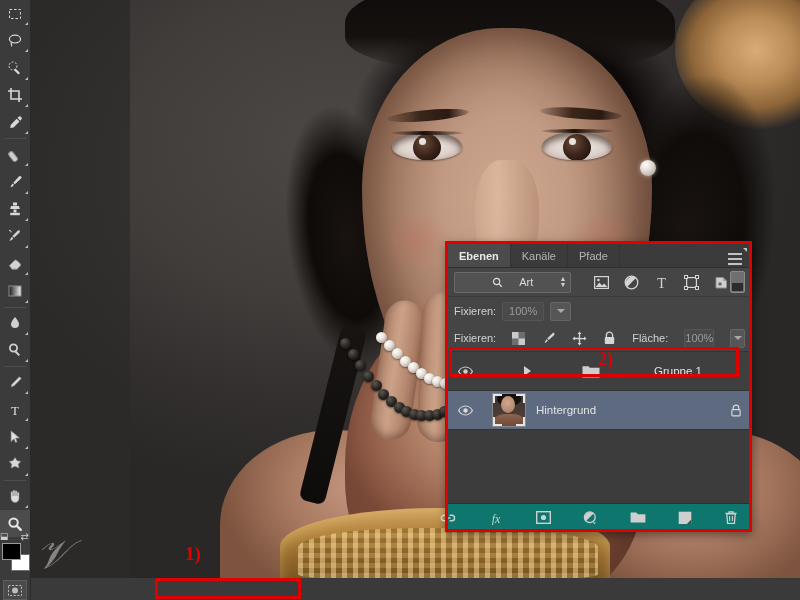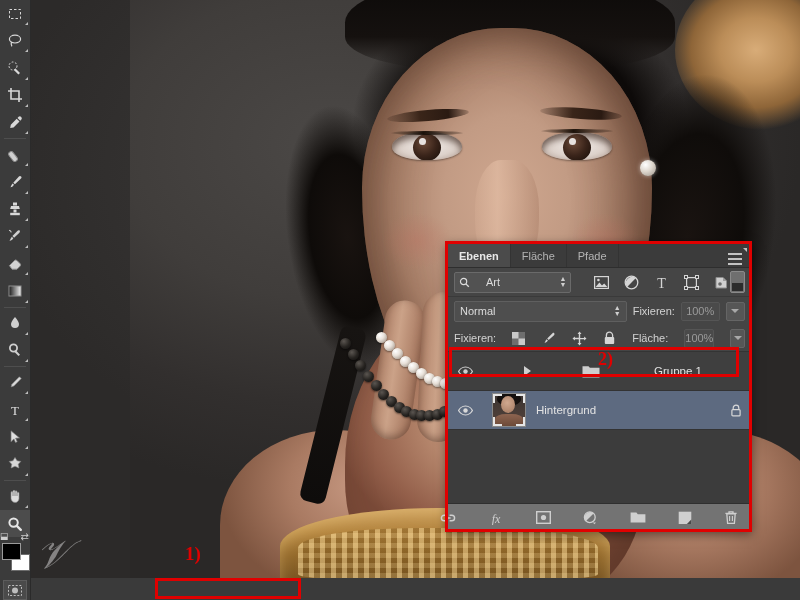--- a/index.html
+++ b/index.html
@@ -261,20 +261,21 @@
   .pm-tri{width:0;height:0;border-top:4px solid #c2c2c2;border-left:4px solid transparent;}
 
   .filter-row{
     height:28px;display:flex;align-items:center;padding:0 6px;gap:0;
     background:#454545;border-bottom:1px solid #3a3a3a;
   }
   .kindsel{
     width:110px;height:19px;background:#525252;border:1px solid #6a6a6a;border-radius:2px;
     display:flex;align-items:center;padding:0 4px;color:#dcdcdc;font-size:11px;gap:16px;
     position:relative;
+    justify-content:center;
   }
   .kindsel .stepper{position:absolute;right:4px;top:3px;color:#cfcfcf;font-size:7px;line-height:6px;text-align:center;}
   .fbtns{display:flex;align-items:center;gap:13px;margin-left:22px;}
   .fbtn{width:17px;height:17px;display:flex;align-items:center;justify-content:center;color:#d5d5d5;}
   .fswitch{
     margin-left:auto;width:13px;height:20px;background:#6f6f6f;border:1px solid #8a8a8a;border-radius:2px;
     position:relative;
   }
   .fswitch:after{content:"";position:absolute;left:1px;bottom:1px;right:1px;height:8px;background:#2c2c2c;}
 
@@ -333,21 +334,21 @@
     position:absolute;width:7px;height:7px;border-color:#e6e6e6;border-style:solid;
   }
   .folder{
     width:18px;height:14px;margin-left:4px;position:relative;flex:0 0 auto;
   }
   .layer-name{margin-left:10px;color:#e2e2e2;font-size:11.5px;}
   .layer-lock{margin-left:auto;width:18px;display:flex;align-items:center;justify-content:center;}
   .tri-right{width:0;height:0;border-top:5px solid transparent;border-bottom:5px solid transparent;border-left:7px solid #cfcfcf;}
 
   .panel-bottom{
-    height:27px;background:#737373;border-top:1px solid #2f2f2f;
+    height:27px;background:#0f766e;border-top:1px solid #2f2f2f;
     display:flex;align-items:center;justify-content:flex-end;gap:32px;padding-right:13px;
   }
   .pbtn{width:17px;height:17px;display:flex;align-items:center;justify-content:center;color:#cfcfcf;}
 
   
   .anno{position:absolute;border:3px solid #e00000;box-sizing:border-box;pointer-events:none;}
   .anno-panel{left:445px;top:241px;width:307px;height:291px;}
   .anno-group{left:449px;top:347px;width:290px;height:30px;}
   .anno-dok{left:155px;top:578px;width:146px;height:21px;}
   .anno-num{
@@ -612,21 +613,21 @@
 
 
   <div class="watermark">
     <span class="wm-swirl">𝒱</span>
   </div>
 
   <div class="panel">
 
     <div class="panel-tabs">
       <div class="ptab active">Ebenen</div>
-      <div class="ptab">Fläche</div>
+      <div class="ptab">Kanäle</div>
       <div class="ptab">Pfade</div>
       <div class="pm-wrap">
         <span class="pm-tri"></span>
         <span class="panel-menu">
             <i></i>
             <i></i>
             <i></i>
           </span>
       </div>
     </div>
@@ -673,24 +674,20 @@
               <path d="M2 2.5h7l3.5 3.5v7H2z" fill="#cfcfcf" stroke="#8d8d8d"></path>
               <path d="M9 2.5V6h3.5" fill="#9d9d9d"></path>
               <circle cx="6" cy="9" r="1.8" fill="#6a6a6a"></circle>
             </svg>
         </span>
       </div>
       <div class="fswitch"></div>
     </div>
 
     <div class="blend-row">
-      <div class="blendsel">
-        <span>Normal</span>
-        <span class="stepper">▲<br>▼</span>
-      </div>
       <span class="lbl">Fixieren:</span>
       <span class="numfield">100%</span>
       <span class="numdrop">
           <i class="tri"></i>
         </span>
     </div>
 
     <div class="lock-row">
       <span class="lbl">Fixieren:</span>
       <span class="lockicon">

